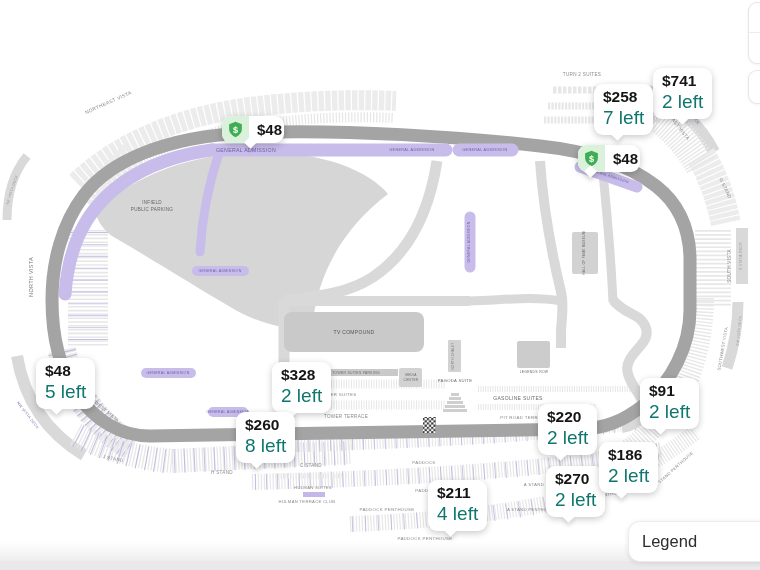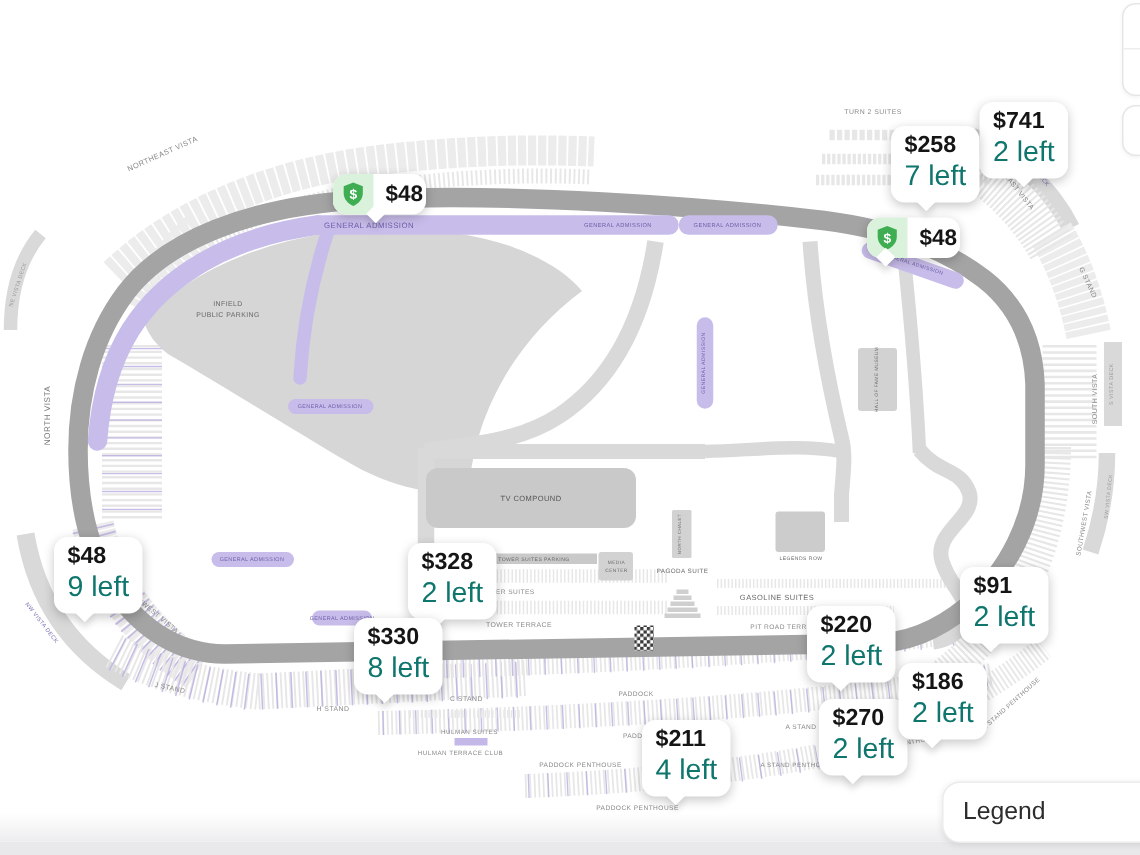--- a/index.html
+++ b/index.html
@@ -222,30 +222,30 @@
     <div class="left">2 left</div>
   </div>
 
   <div class="pin two" style="left:594px;top:84px;--tip:19px">
     <div class="price">$258</div>
     <div class="left">7 left</div>
   </div>
 
   <div class="pin two" style="left:36px;top:358px;--tip:16px">
     <div class="price">$48</div>
-    <div class="left">9 left</div>
+    <div class="left">5 left</div>
   </div>
 
   <div class="pin two" style="left:272px;top:362px;--tip:14px">
     <div class="price">$328</div>
     <div class="left">2 left</div>
   </div>
 
   <div class="pin two" style="left:236px;top:412px;--tip:16px">
-    <div class="price">$330</div>
+    <div class="price">$260</div>
     <div class="left">8 left</div>
   </div>
 
 
   <div class="pin two" style="left:428px;top:480px;--tip:18px">
     <div class="price">$211</div>
     <div class="left">4 left</div>
   </div>
 
   <div class="pin two" style="left:538px;top:404px;--tip:18px">

